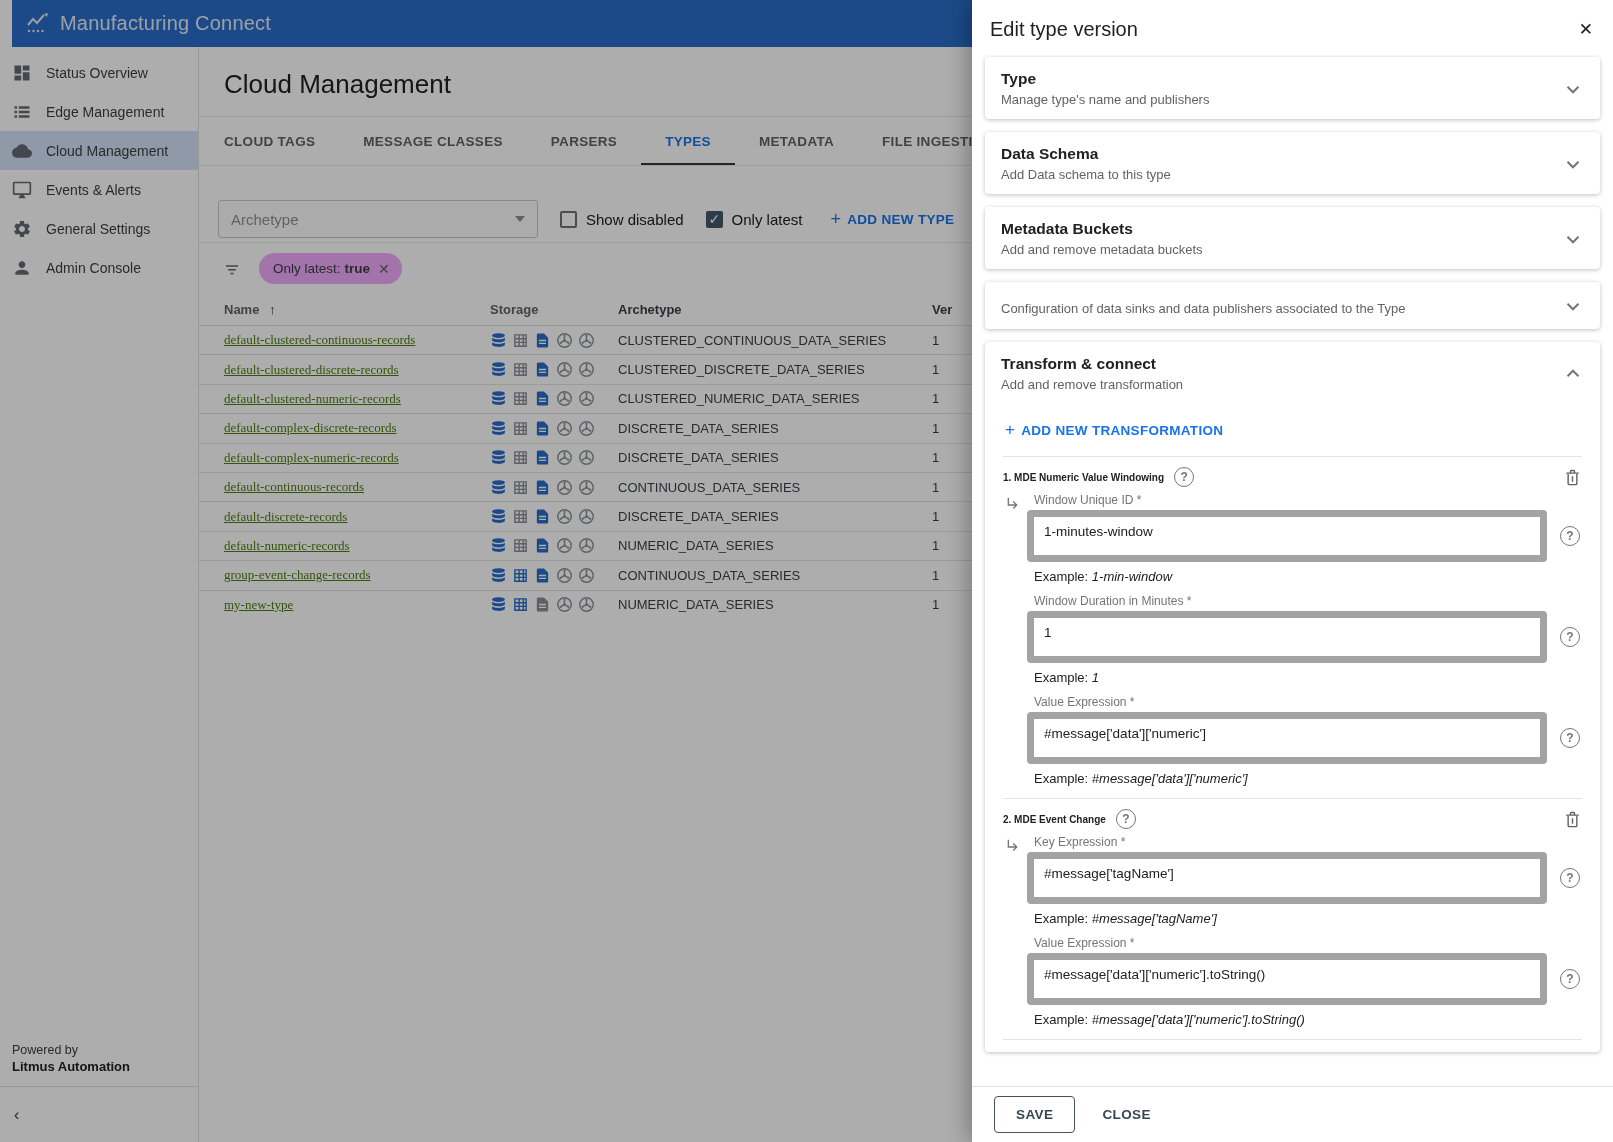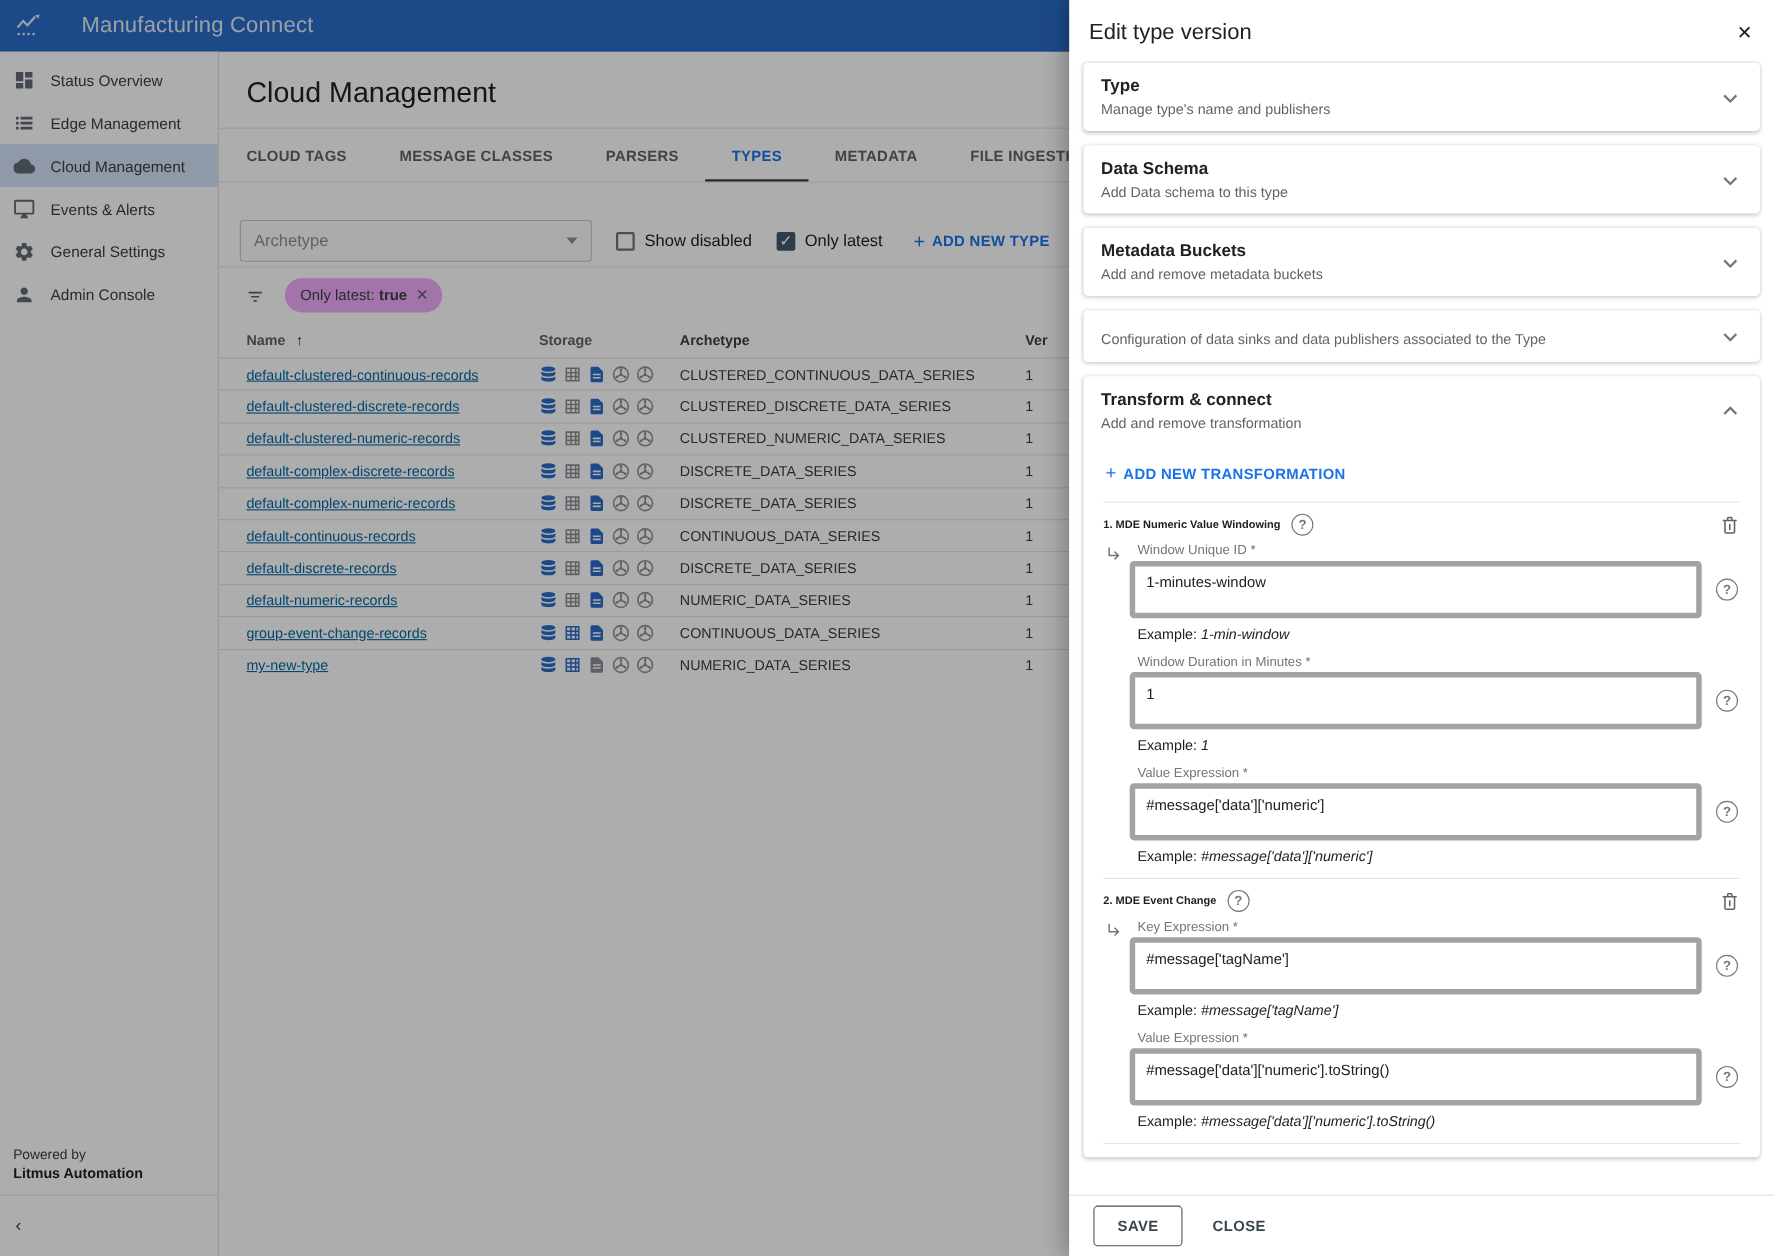--- a/index.html
+++ b/index.html
@@ -1,22 +1,22 @@
 <!DOCTYPE html>
 <html><head>
 <meta charset="utf-8">
 <style>
   * { box-sizing: border-box; margin: 0; padding: 0; }
   html,body { width:100%; height:100%; }
   body { font-family: "Liberation Sans", "DejaVu Sans", sans-serif; background:#666; }
   .stage { position:relative; width:1613px; height:1142px; background:#fff; overflow:hidden; }
 
   
-  .appbar { position:absolute; top:0; left:0; right:0; height:47px; background:#2a6ec9;
-            display:flex; align-items:center; padding:0 14px; z-index:1;gap:26px; }
+  .appbar { position:absolute; top:0; left:12px; right:0; height:47px; background:#2a6ec9;
+            display:flex; align-items:center; padding:0 14px; z-index:1; }
   .appbar .logo { width:24px; height:24px; margin-right:10px; color:rgba(255,255,255,.85); }
   .appbar .apptitle { color:rgba(255,255,255,.87); font-size:20px; letter-spacing:.2px; }
 
   
   .sidebar { position:absolute; top:47px; left:0; width:199px; bottom:0; background:#fff;
              border-right:1px solid #e0e0e0; z-index:1; }
   .nav { padding-top:6px;text-align:center; }
   .nav-item { display:flex; align-items:center; height:39px; padding:0 12px; cursor:pointer;
               color:#3c4043; font-size:14px; }
   .nav-item .nicon { width:20px; height:20px; margin-right:14px; color:#646b73; flex:none; }
@@ -59,21 +59,21 @@
   .chip .chip-x { margin-left:8px; font-size:14px; color:#5f6368; cursor:pointer; }
 
   
   .table { font-size:13px; }
   .trow { display:flex; align-items:center; height:29.4px; border-top:1px solid #e3e3e3; padding-left:25px; }
   .trow.thead { color:#5f6368; font-weight:bold; border-top:none; height:31px; }
   .c-name { width:266px; flex:none; }
   .c-storage { width:128px; flex:none; display:flex; align-items:center; gap:5px; }
   .c-arch { width:314px; flex:none; color:#3c4043; }
   .c-ver { flex:1; color:#3c4043; }
-  .rowlink { color:#0369a1; text-decoration:underline; cursor:pointer; }
+  .rowlink { color:#4d7c0f; text-decoration:underline; cursor:pointer;font-family:Liberation Serif, serif; }
   .sort-arrow { font-size:13px; color:#212121; margin-left:6px; }
   .sicon { width:17px; height:17px; color:#8a9096; }
   .sicon[data-active="true"] { color:#2a6ec9; }
 
   
   .scrim { position:absolute; top:0; left:0; width:972px; height:1142px; background:rgba(0,0,0,.32); z-index:5; }
 
   
   .drawer { position:absolute; top:0; right:0; width:641px; height:1142px; background:#fff; z-index:10;
             box-shadow:-6px 0 18px rgba(0,0,0,.25); display:flex; flex-direction:column; }
@@ -100,21 +100,21 @@
   .qcircle { width:20px; height:20px; border:1.5px solid #757575; border-radius:50%; color:#757575;
              font-size:12px; font-weight:bold; display:flex; align-items:center; justify-content:center; margin-left:10px; flex:none; }
   .qcircle::after { content:"?"; }
   .tblock-head .spacer { flex:1; }
   .trash { width:19px; height:19px; color:#5f6368; cursor:pointer; }
   .fields { position:relative; margin:6px 0 0 24px; }
   .sub-arrow { position:absolute; left:-22px; top:2px; width:16px; height:16px; color:#757575; }
   .field { margin-bottom:4px; }
   .field-label { font-size:12px; color:#757575; margin:6px 0 3px 7px; }
   .field-rowwrap { display:flex; align-items:center; }
-  .field-box { flex:1; height:52px; border:5px solid #a3a3a3; border-radius:4px; resize:none;
+  .field-box { flex:1; height:52px; border:7px solid #a3a3a3; border-radius:4px; resize:none;
                font-family:"Liberation Sans","DejaVu Sans",sans-serif; font-size:13.5px; color:#212121;
                padding:7px 10px; outline:none; background:#fff; }
   .field-help { margin-left:13px; margin-right:2px; }
   .example { font-size:13px; color:#212121; margin:7px 0 10px 7px; }
   .example .ex-val { font-style:italic; }
 
   .drawer-foot { flex:none; height:56px; border-top:1px solid #e0e0e0; display:flex; align-items:center; padding:0 22px; }
   .btn-save { border:1px solid #46525e; border-radius:4px; background:#fff; color:#37474f; font-size:13.5px;
               font-weight:bold; letter-spacing:.4px; padding:10px 21px; cursor:pointer;
               font-family:"Liberation Sans","DejaVu Sans",sans-serif; }

